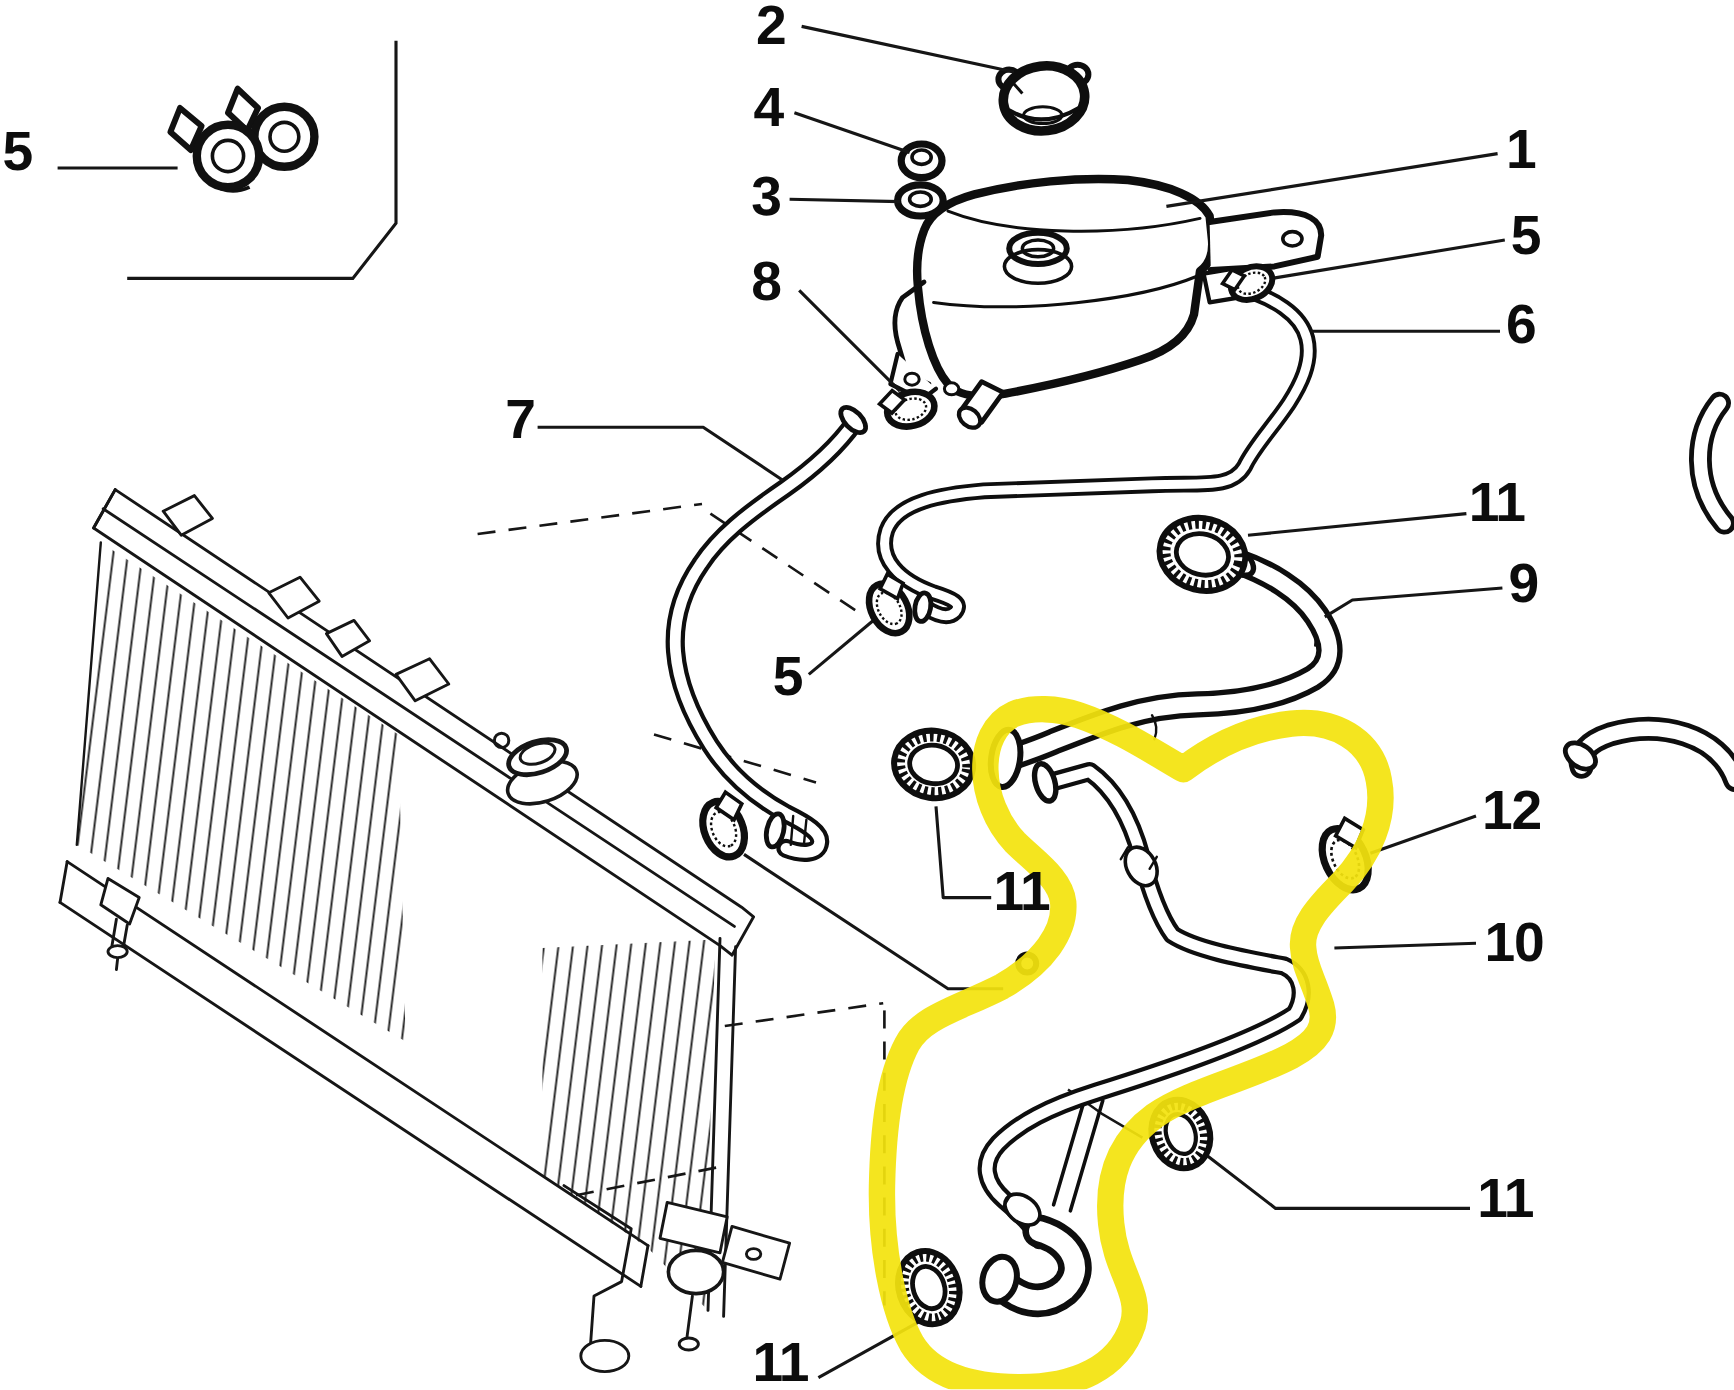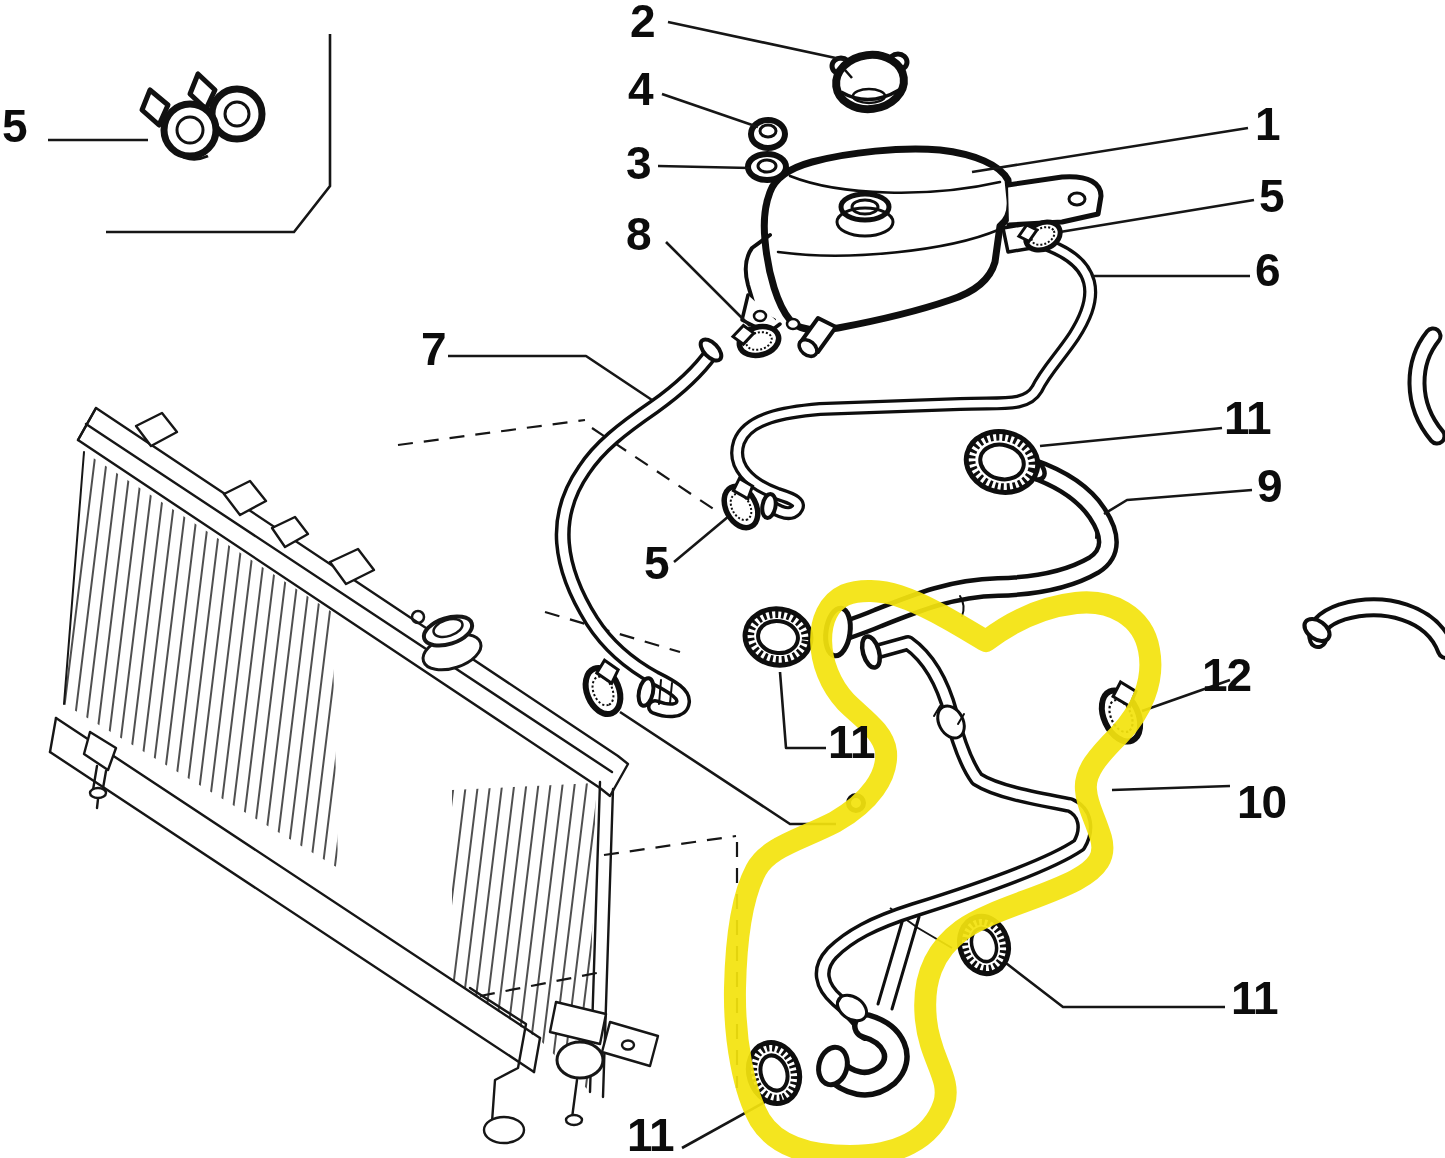--- a/index.html
+++ b/index.html
@@ -297,19 +297,19 @@
 <div class="callout" style="left:626px;top:140px">3</div>
 <div class="callout" style="left:626px;top:211px">8</div>
 <div class="callout" style="left:421px;top:326px">7</div>
 <div class="callout" style="left:644px;top:540px">5</div>
 <div class="callout" style="left:2px;top:103px">5</div>
 <div class="callout" style="left:1255px;top:101px">1</div>
 <div class="callout" style="left:1259px;top:173px">5</div>
 <div class="callout" style="left:1255px;top:247px">6</div>
 <div class="callout" style="left:1224px;top:395px">11</div>
 <div class="callout" style="left:1257px;top:463px">9</div>
-<div class="callout" style="left:1202px;top:652px">12</div>
-<div class="callout" style="left:1237px;top:779px">10</div>
+<div class="callout" style="left:1235px;top:652px">12</div>
+<div class="callout" style="left:1237px;top:762px">10</div>
 <div class="callout" style="left:1231px;top:975px">11</div>
 <div class="callout" style="left:828px;top:719px">11</div>
 <div class="callout" style="left:627px;top:1112px">11</div>
 
 </div>
 
 </body></html>

